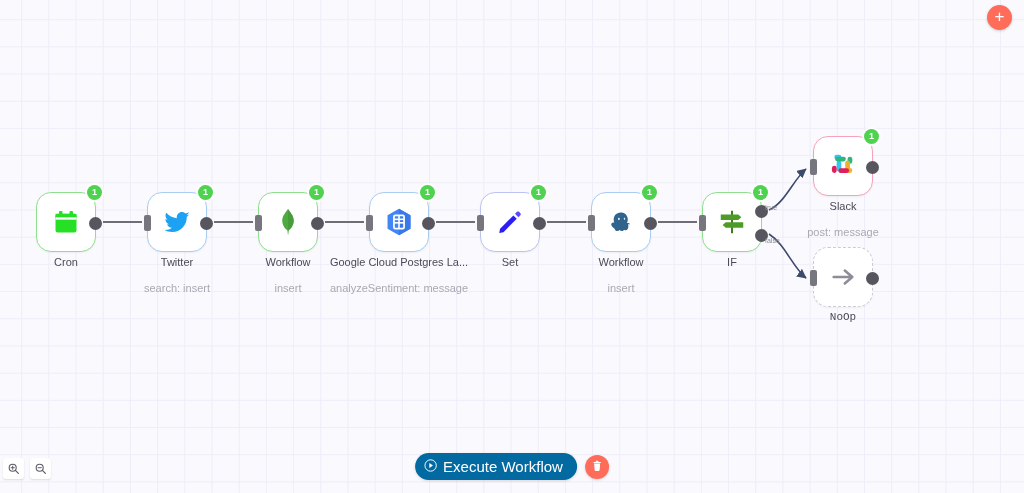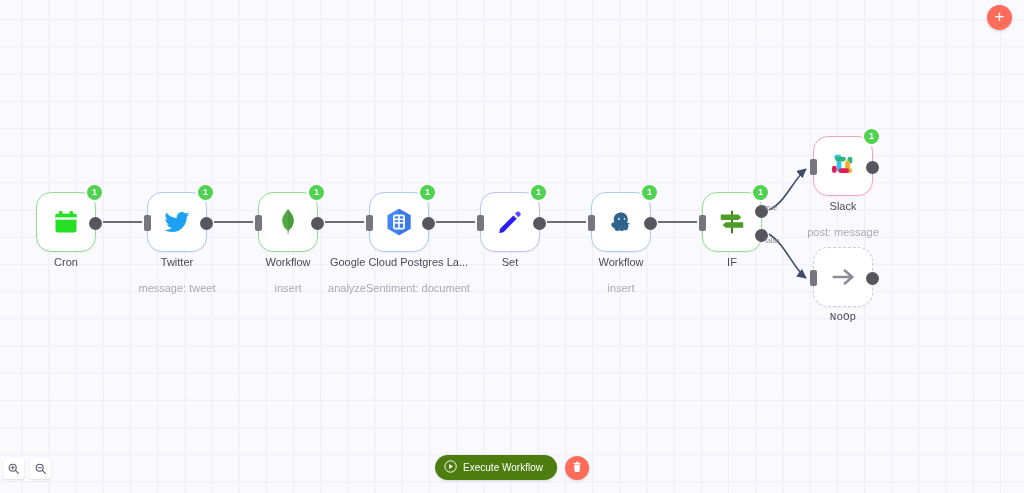--- a/index.html
+++ b/index.html
@@ -182,25 +182,25 @@
     left: 50%;
     transform: translateX(-50%);
     display: flex;
     align-items: center;
     gap: 8px;
   }
   #execute-button {
     display: flex;
     align-items: center;
     gap: 6px;
-    background: #4d7c0f;
+    background: #0369a1;
     color: #fff;
     border-radius: 14px;
     padding: 5px 14px 5px 9px;
-    font-size: 10px;
+    font-size: 15px;
     cursor: pointer;
     box-shadow: 0 1px 3px rgba(0,0,0,0.14);
   }
   #delete-button {
     width: 24px;
     height: 24px;
     border-radius: 50%;
     background: #ff6d5a;
     display: flex;
     align-items: center;
@@ -255,21 +255,21 @@
     <span class="node-icon">
       <svg width="30" height="30" viewBox="0 0 24 24">
         <path fill="#1da1f2" d="M22 5.9c-.7.3-1.5.5-2.3.6.8-.5 1.5-1.3 1.8-2.3-.8.5-1.6.8-2.6 1-.7-.8-1.8-1.3-3-1.3-2.3 0-4.1 1.9-4.1 4.1 0 .3 0 .6.1.9-3.4-.2-6.5-1.8-8.5-4.3-.4.6-.6 1.3-.6 2.1 0 1.4.7 2.7 1.8 3.4-.7 0-1.3-.2-1.9-.5v.1c0 2 1.4 3.7 3.3 4-.3.1-.7.1-1.1.1-.3 0-.5 0-.8-.1.5 1.6 2 2.8 3.8 2.8-1.4 1.1-3.2 1.8-5.1 1.8-.3 0-.7 0-1-.1 1.8 1.2 4 1.8 6.3 1.8 7.5 0 11.7-6.3 11.7-11.7v-.5c.8-.6 1.5-1.3 2-2.1z"></path>
       </svg>
     </span>
     <span class="badge">1</span>
     <span class="ep-in"></span>
     <span class="ep-out"></span>
   </div>
   <div class="node-label">Twitter</div>
-  <div class="node-sublabel">message: tweet</div>
+  <div class="node-sublabel">search: insert</div>
 </div>
 
 <div class="node" style="left:258px; top:192px;">
   <div class="node-box green">
     <span class="node-icon">
       <svg width="30" height="30" viewBox="0 0 24 24">
         <path fill="#4faa41" d="M12 1.5c1.4 2.2 4.6 5.1 4.6 9.3 0 4.2-2.6 6.9-4.1 7.8l-.5 3.9-.5-3.9c-1.5-.9-4.1-3.6-4.1-7.8 0-4.2 3.2-7.1 4.6-9.3z"></path>
         <path fill="#3f9135" d="M12 1.5c1.4 2.2 4.6 5.1 4.6 9.3 0 4.2-2.6 6.9-4.1 7.8l-.5 3.9z" opacity="0.55"></path>
       </svg>
     </span>
@@ -291,21 +291,21 @@
         <line x1="8.2" y1="10" x2="15.8" y2="10" stroke="#ffffff" stroke-width="1.2"></line>
         <line x1="8.2" y1="12.6" x2="15.8" y2="12.6" stroke="#ffffff" stroke-width="1.2"></line>
         <line x1="12" y1="7" x2="12" y2="17" stroke="#ffffff" stroke-width="1.2"></line>
       </svg>
     </span>
     <span class="badge">1</span>
     <span class="ep-in"></span>
     <span class="ep-out"></span>
   </div>
   <div class="node-label">Google Cloud Postgres La...</div>
-  <div class="node-sublabel">analyzeSentiment: document</div>
+  <div class="node-sublabel">analyzeSentiment: message</div>
 </div>
 
 <div class="node" style="left:480px; top:192px;">
   <div class="node-box violet">
     <span class="node-icon">
       <svg width="28" height="28" viewBox="0 0 24 24">
         <path fill="#2b1ef5" d="M3.5 17.8 14.9 6.4l2.9 2.9L6.4 20.7l-3.6.7z"></path>
         <path fill="#5a49ff" d="M16.3 5 18 3.3c.5-.5 1.3-.5 1.8 0l1.1 1.1c.5.5.5 1.3 0 1.8L19.2 7.9z"></path>
       </svg>
     </span>

